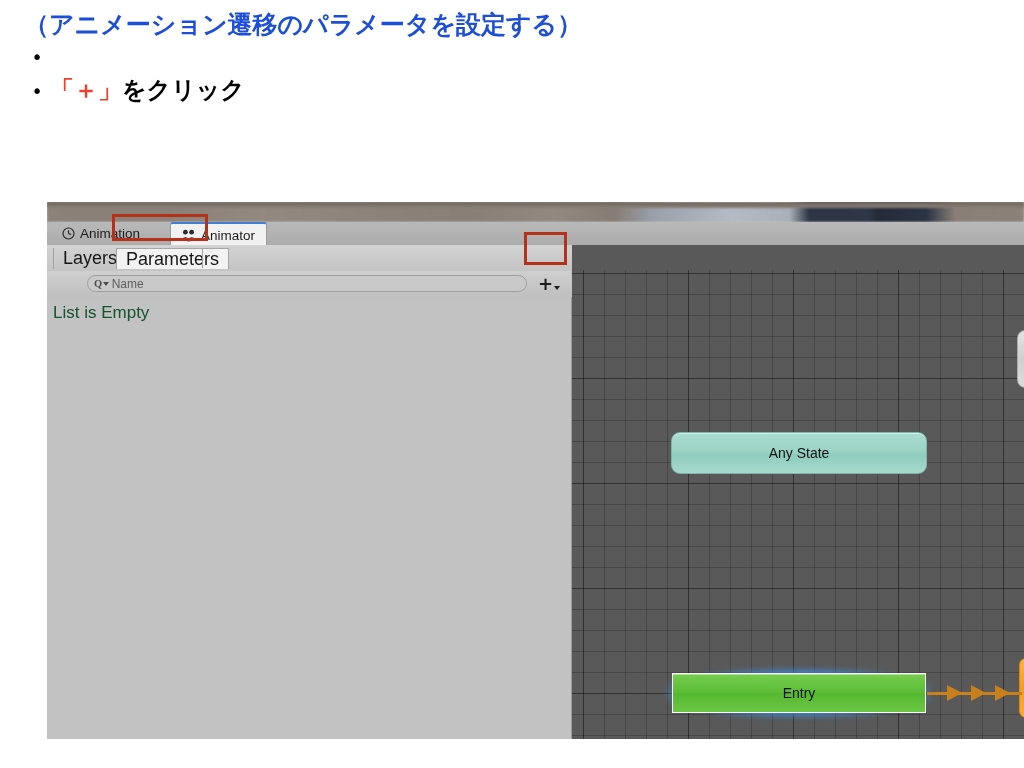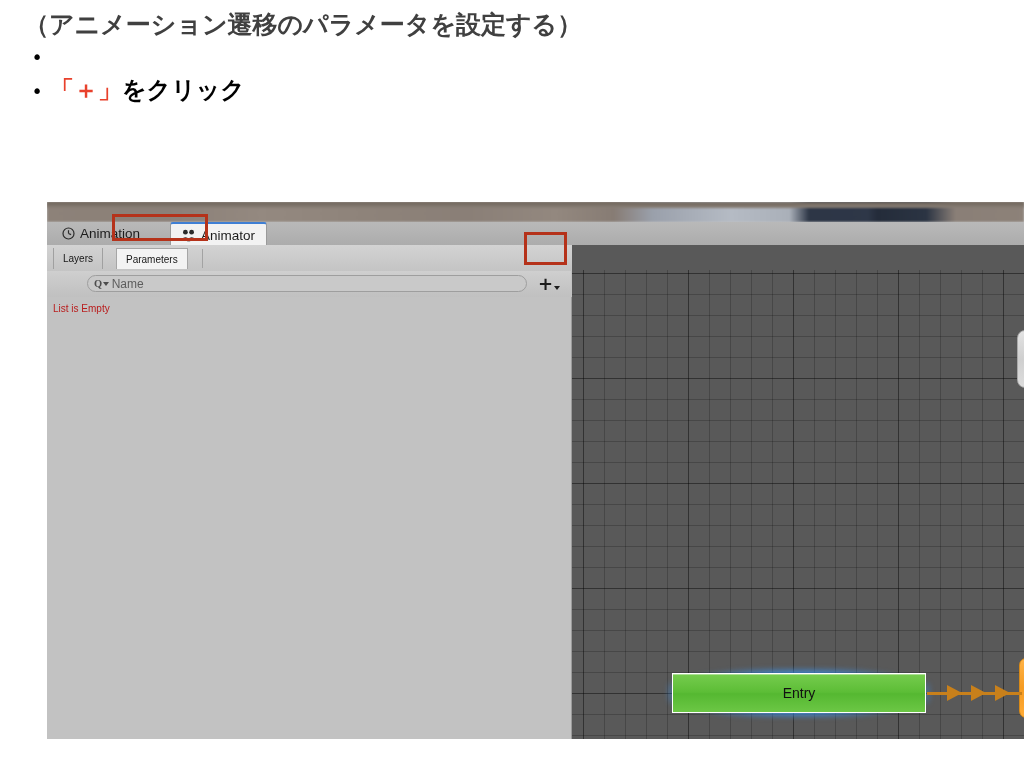--- a/index.html
+++ b/index.html
@@ -23,21 +23,21 @@
   .slide-text {
     position: absolute;
     left: 24px;
     top: 10px;
     width: 960px;
   }
   .slide-title {
     font-family: "DejaVu Sans", sans-serif;
     font-size: 25px;
     font-weight: bold;
-    color: #404040;
+    color: #1d4ed8;
     letter-spacing: 0px;
     line-height: 1.2;
     white-space: nowrap;
   }
   .bullet-row {
     display: flex;
     align-items: baseline;
     margin-top: 8px;
     white-space: nowrap;
   }
@@ -137,21 +137,21 @@
     width: 524px;
     height: 26px;
     background: linear-gradient(180deg, #d3d3d3 0%, #c4c4c4 100%);
     border-bottom: 1px solid #9c9c9c;
   }
   .sub-tab {
     position: absolute;
     top: 3px;
     height: 21px;
     line-height: 21px;
-    font-size: 10px;
+    font-size: 18px;
     color: #171717;
     padding: 0 9px;
     box-sizing: border-box;
     cursor: default;
   }
   .sub-tab.t0 {
     left: 6px;
     border-left: 1px solid #a0a0a0;
     border-right: 1px solid #a0a0a0;
     background: transparent;
@@ -251,22 +251,22 @@
     position: absolute;
     left: 0; top: 95px;
     width: 524px;
     height: 442px;
     background: #c2c2c2;
     border-right: 1px solid #9b9b9b;
   }
   .list-empty {
     position: absolute;
     left: 6px; top: 6px;
-    font-size: 10px;
-    color: #b91c1c;
+    font-size: 17px;
+    color: #14532d;
   }
 
   
   .canvas-wrap {
     position: absolute;
     left: 525px; top: 43px;
     width: 452px;
     height: 494px;
     overflow: hidden;
     background: #595959;
@@ -483,20 +483,21 @@
     <div class="list-panel">
       <div class="list-empty">List is Empty</div>
     </div>
 
     <div class="canvas-wrap">
 
 
       <div class="grid">
         <div class="grid-major"></div>
 
+        <div class="node node-any">Any State</div>
 
         <div class="node-entry-glow"></div>
         <div class="node node-entry">Entry</div>
 
         <div class="node-edge-gray"></div>
         <div class="node-edge-orange"></div>
 
         <div class="trans-line"></div>
         <div class="arrowhead ah1"></div>
         <div class="arrowhead ah2"></div>

